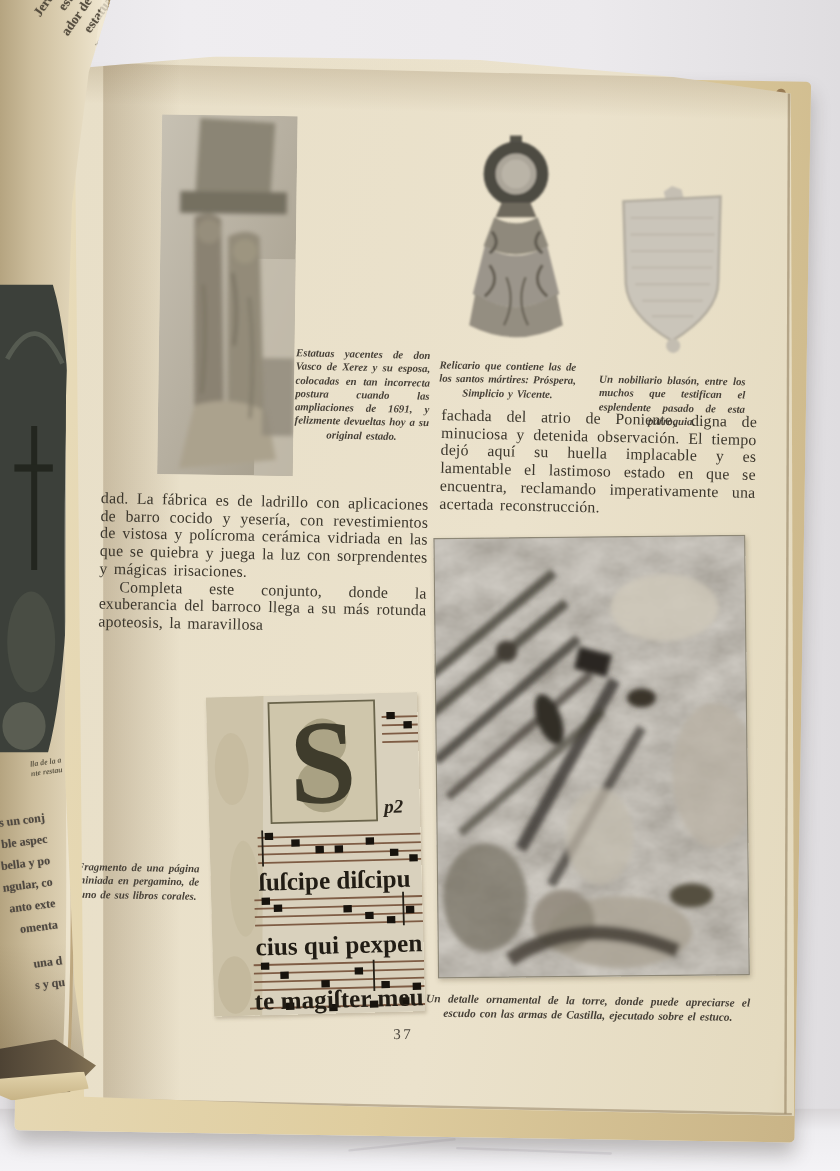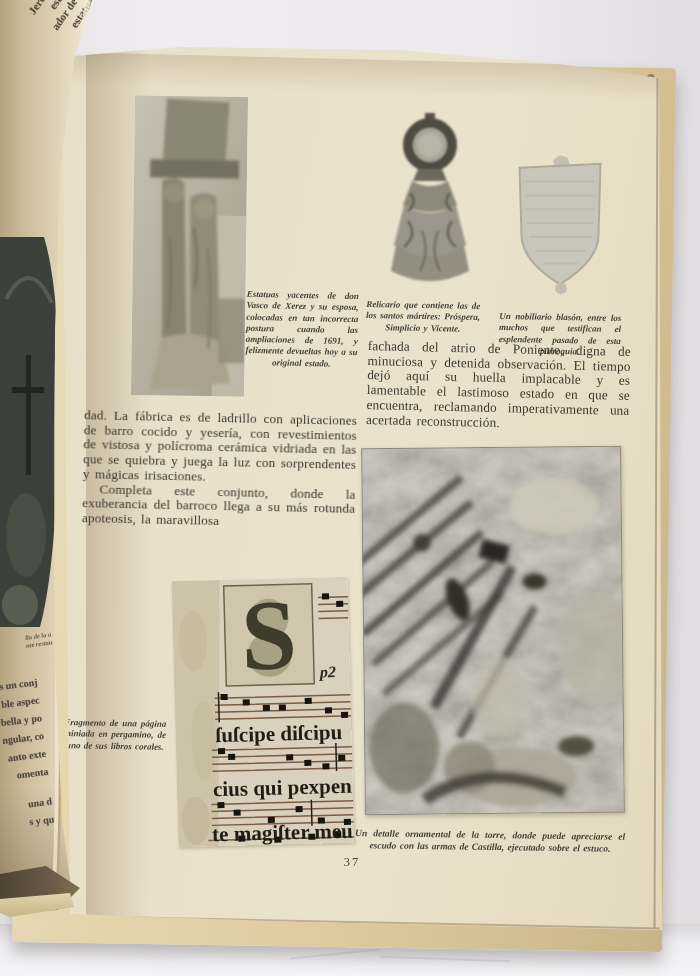--- a/index.html
+++ b/index.html
@@ -40,21 +40,21 @@
   .col-left{left:83px;top:411px;width:273px;transform:rotate(1.2deg);}
   .col-right{left:367px;top:342px;width:263px;transform:rotate(1.3deg);}
   .indent{text-indent:17px;margin-top:1px;}
   .caption{position:absolute;font-style:italic;font-weight:bold;font-size:9px;line-height:11.3px;
     color:#474138;text-align:justify;text-align-last:center;word-spacing:1px;}
   .cap-statues{left:246px;top:281px;width:112px;transform:rotate(1.2deg);}
   .cap-reliquary{left:366px;top:291px;width:114px;transform:rotate(1deg);}
   .cap-shield{left:499px;top:303px;width:122px;transform:rotate(1deg);}
   .cap-manuscript{left:64px;top:709px;width:102px;transform:rotate(1deg);}
   .cap-tower{left:355px;top:819px;width:270px;font-size:9.5px;line-height:12px;transform:rotate(.8deg);}
-  .pagenum{position:absolute;left:330px;top:855px;width:44px;text-align:center;
+  .pagenum{position:absolute;left:314px;top:855px;width:44px;text-align:center;
     font-size:12.5px;letter-spacing:2px;color:#4a453c;}
   
   .fig{position:absolute;}
   .fig-statues{left:133px;top:96px;width:113px;height:300px;transform:rotate(.8deg);}
   .fig-reliquary{left:388px;top:111px;width:84px;height:176px;}
   .fig-shield{left:509px;top:152px;width:104px;height:148px;}
   .fig-manuscript{left:175px;top:579px;width:176px;height:266px;transform:rotate(-1.5deg);
     box-shadow:1px 2px 3px rgba(90,75,50,.25);}
   .fig-tower{left:363px;top:447px;width:260px;height:367px;transform:rotate(-.6deg);
     box-shadow:1px 2px 4px rgba(90,75,50,.3);}

